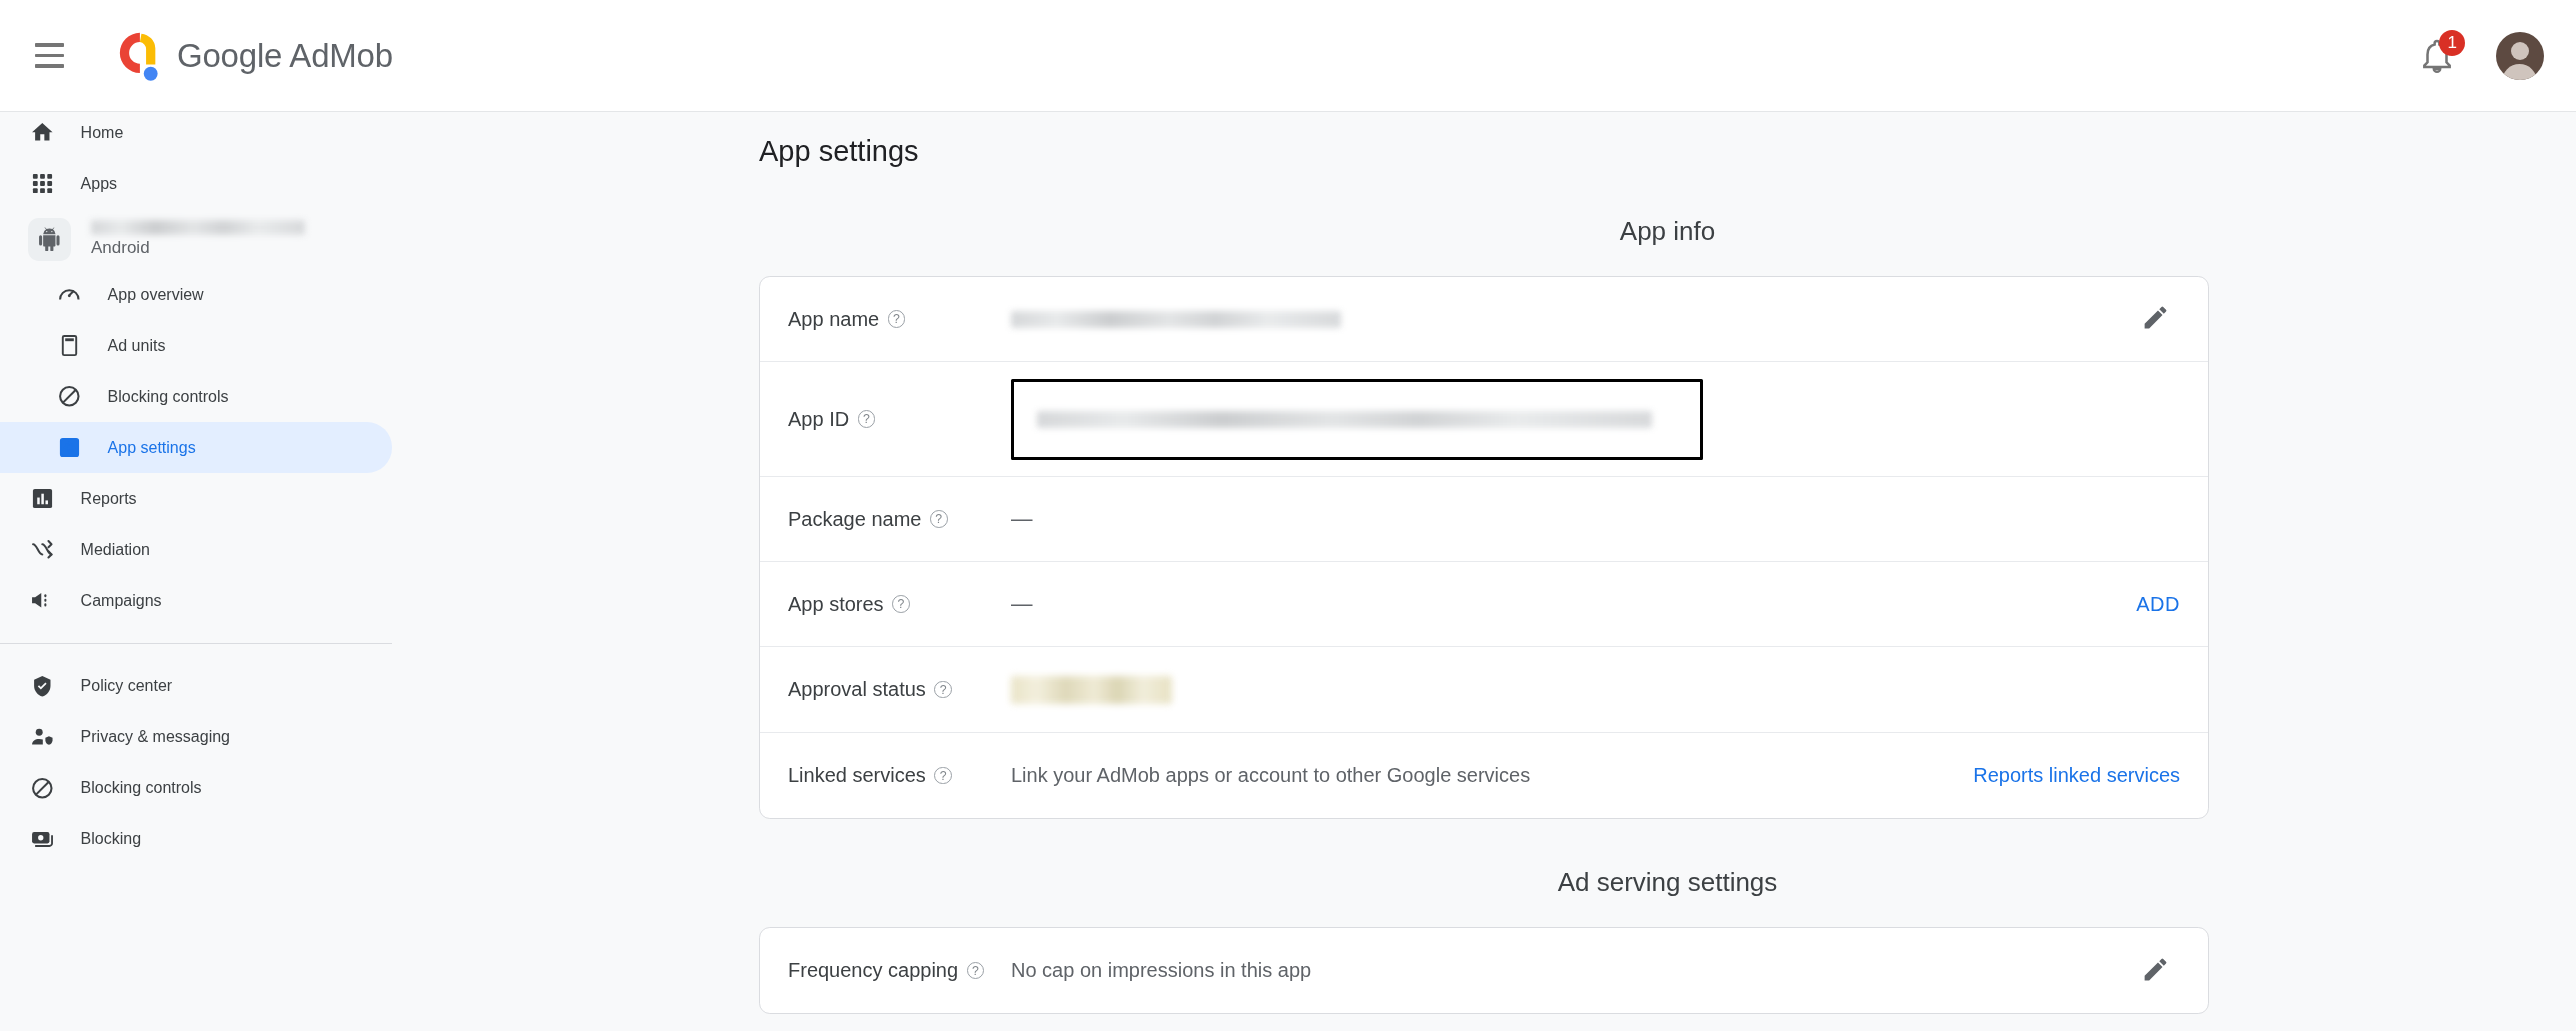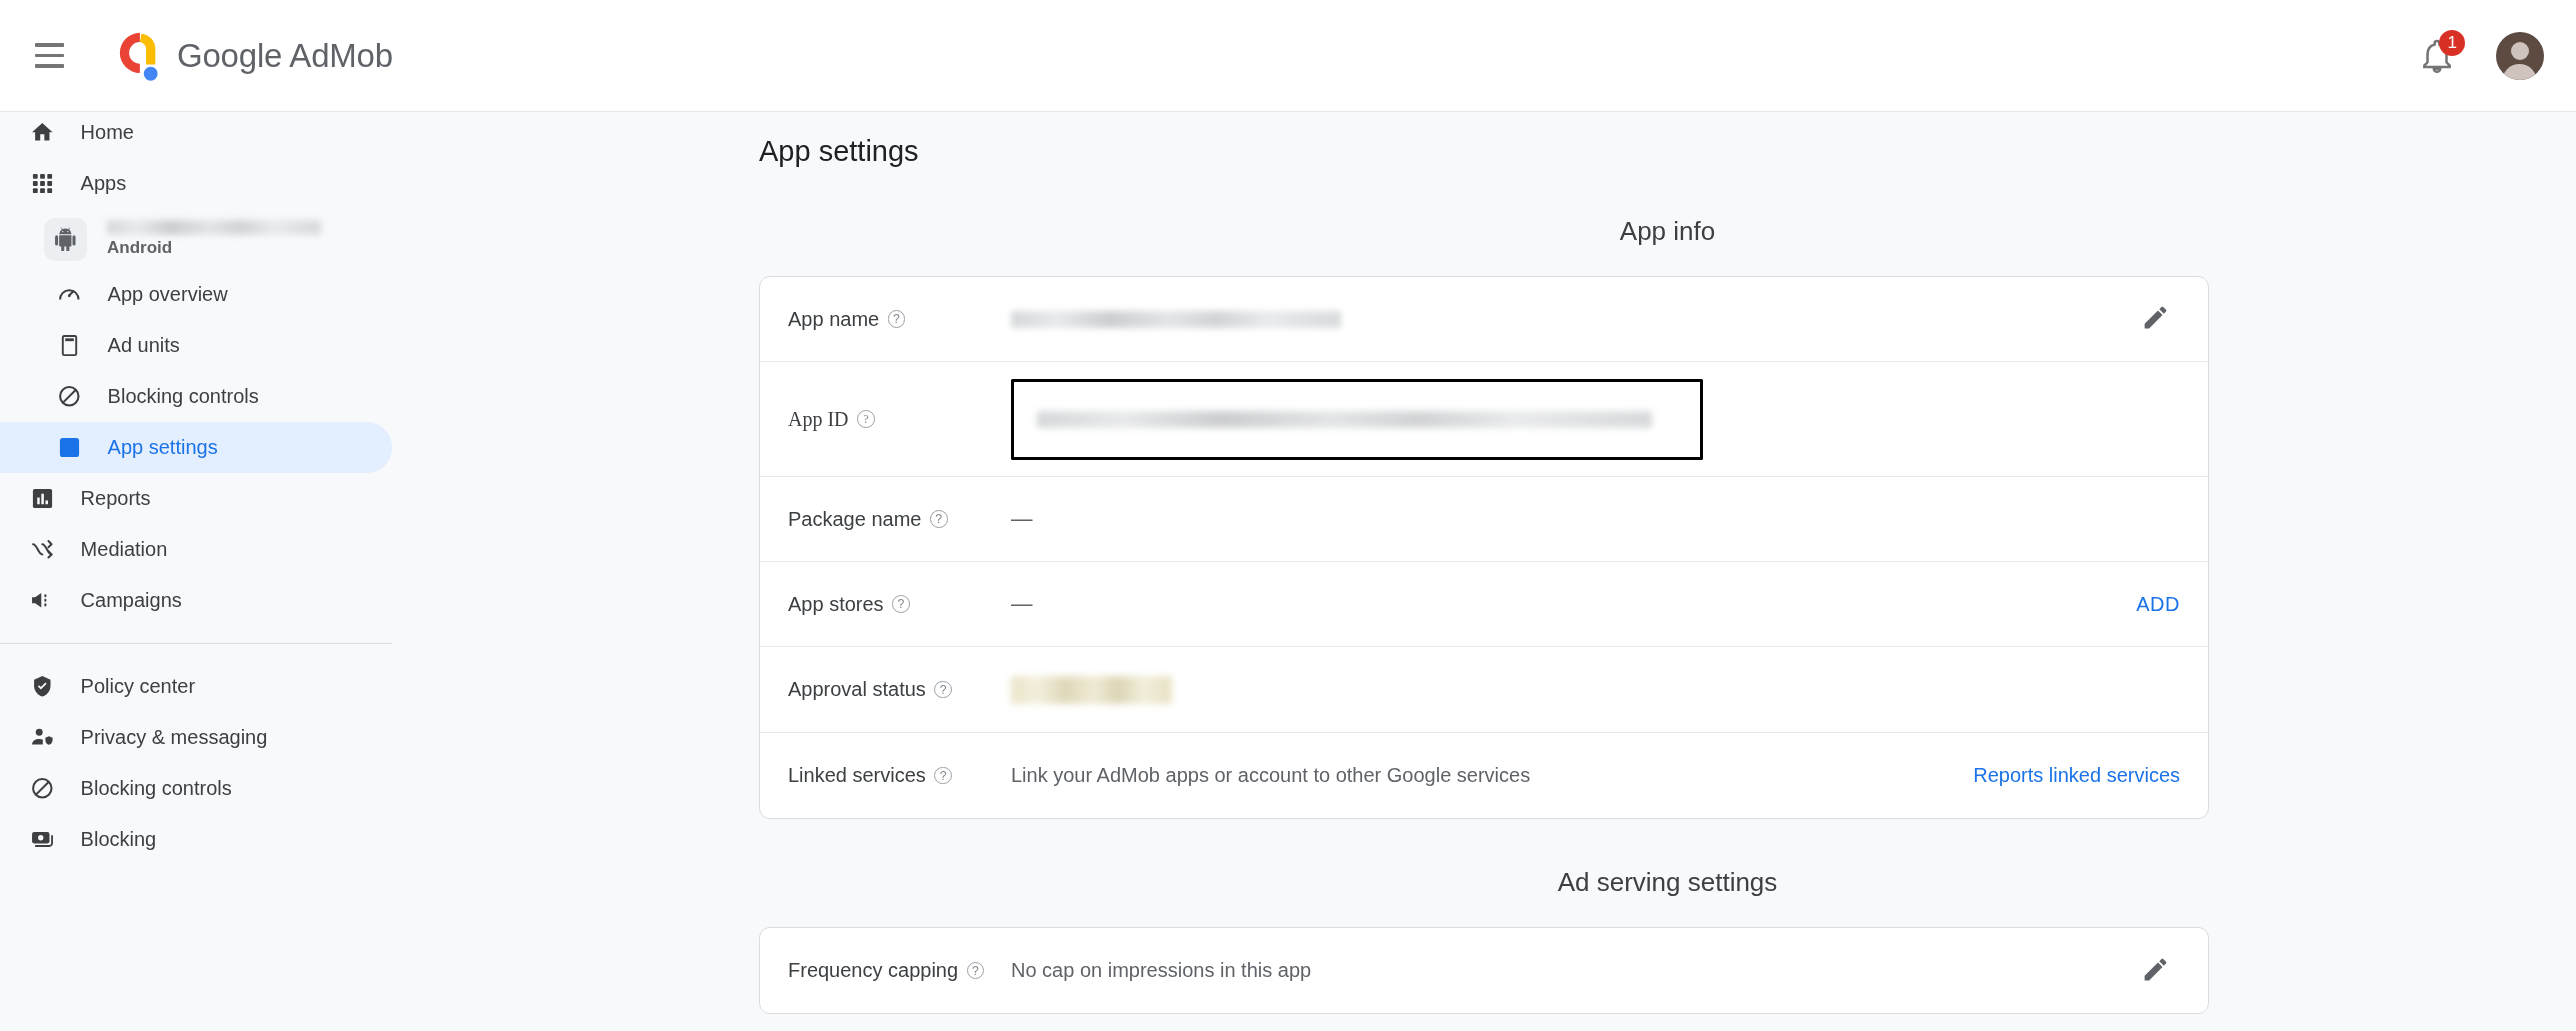--- a/index.html
+++ b/index.html
@@ -105,43 +105,42 @@
   }
   .nav-item {
     display: flex;
     align-items: center;
     height: 51px;
     padding-left: 28px;
     gap: 24.6px;
     border-radius: 0 25px 25px 0;
     cursor: pointer;
     color: #3c4043;
-    font-size: 20px;
+    font-size: 16px;
   }
   .nav-item .ico { width: 28px; height: 28px; display: flex; align-items: center; justify-content: center; flex: 0 0 28px; }
   .nav-item.sub { padding-left: 55px; }
   .nav-item.active {
     background: #e3eeff;
     color: #1a73e8;
   }
   .nav-item.active .ico svg { fill: #1a73e8; stroke: #1a73e8; }
   .nav-divider {
     height: 0.8px;
     background: #dadce0;
     margin: 17px 0 17px 0;
     width: 392px;
   }
   .app-chip {
     display: flex;
     align-items: center;
-    padding-left: 44px;
+    padding-left: 28px;
     gap: 20px;
     height: 60px;
     cursor: pointer;
-    font-weight: bold;
   }
   .app-chip .sq {
     width: 43px; height: 43px;
     border-radius: 10.8px;
     background: #eceff1;
     display: flex; align-items: center; justify-content: center;
     flex: 0 0 43px;
   }
   .app-chip .meta { display: flex; flex-direction: column; gap: 3.1px; }
   .blur-bar {
@@ -263,21 +262,21 @@
   .val-blur-approval {
     width: 161px; height: 28px;
     border-radius: 3.1px;
     background: linear-gradient(90deg,#e8e2c4 0%, #f3efdc 16%, #ddd7b6 34%, #efead4 52%, #d9d3b0 66%, #f1edd9 82%, #e6e0c0 100%);
     filter: blur(3.8px);
     opacity: 0.95;
   }
 
   
   .row.approval { min-height: 86px; justify-content: space-between; }
-  .row.appid { min-height: 115px; padding-left: 28px; font-family: Liberation Serif, serif; }
+  .row.appid { min-height: 115px; padding-left: 28px; }
 </style>
 </head>
 <body>
 
 <div class="topbar">
   <div class="hamburger">
     <span></span>
     <span></span>
     <span></span>
   </div>

